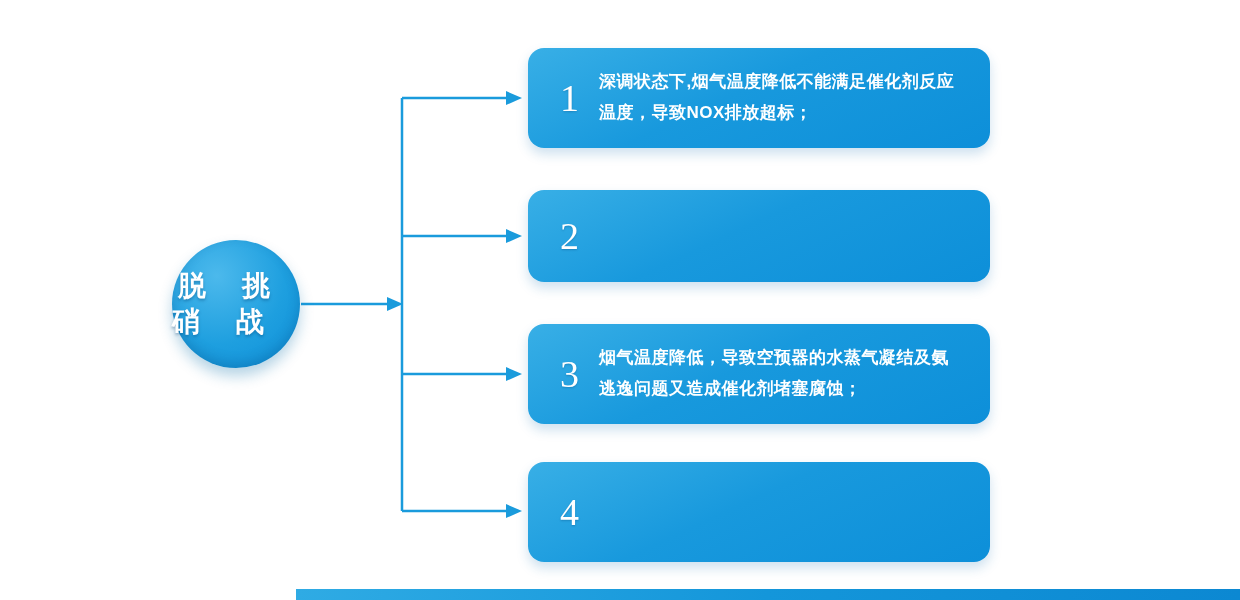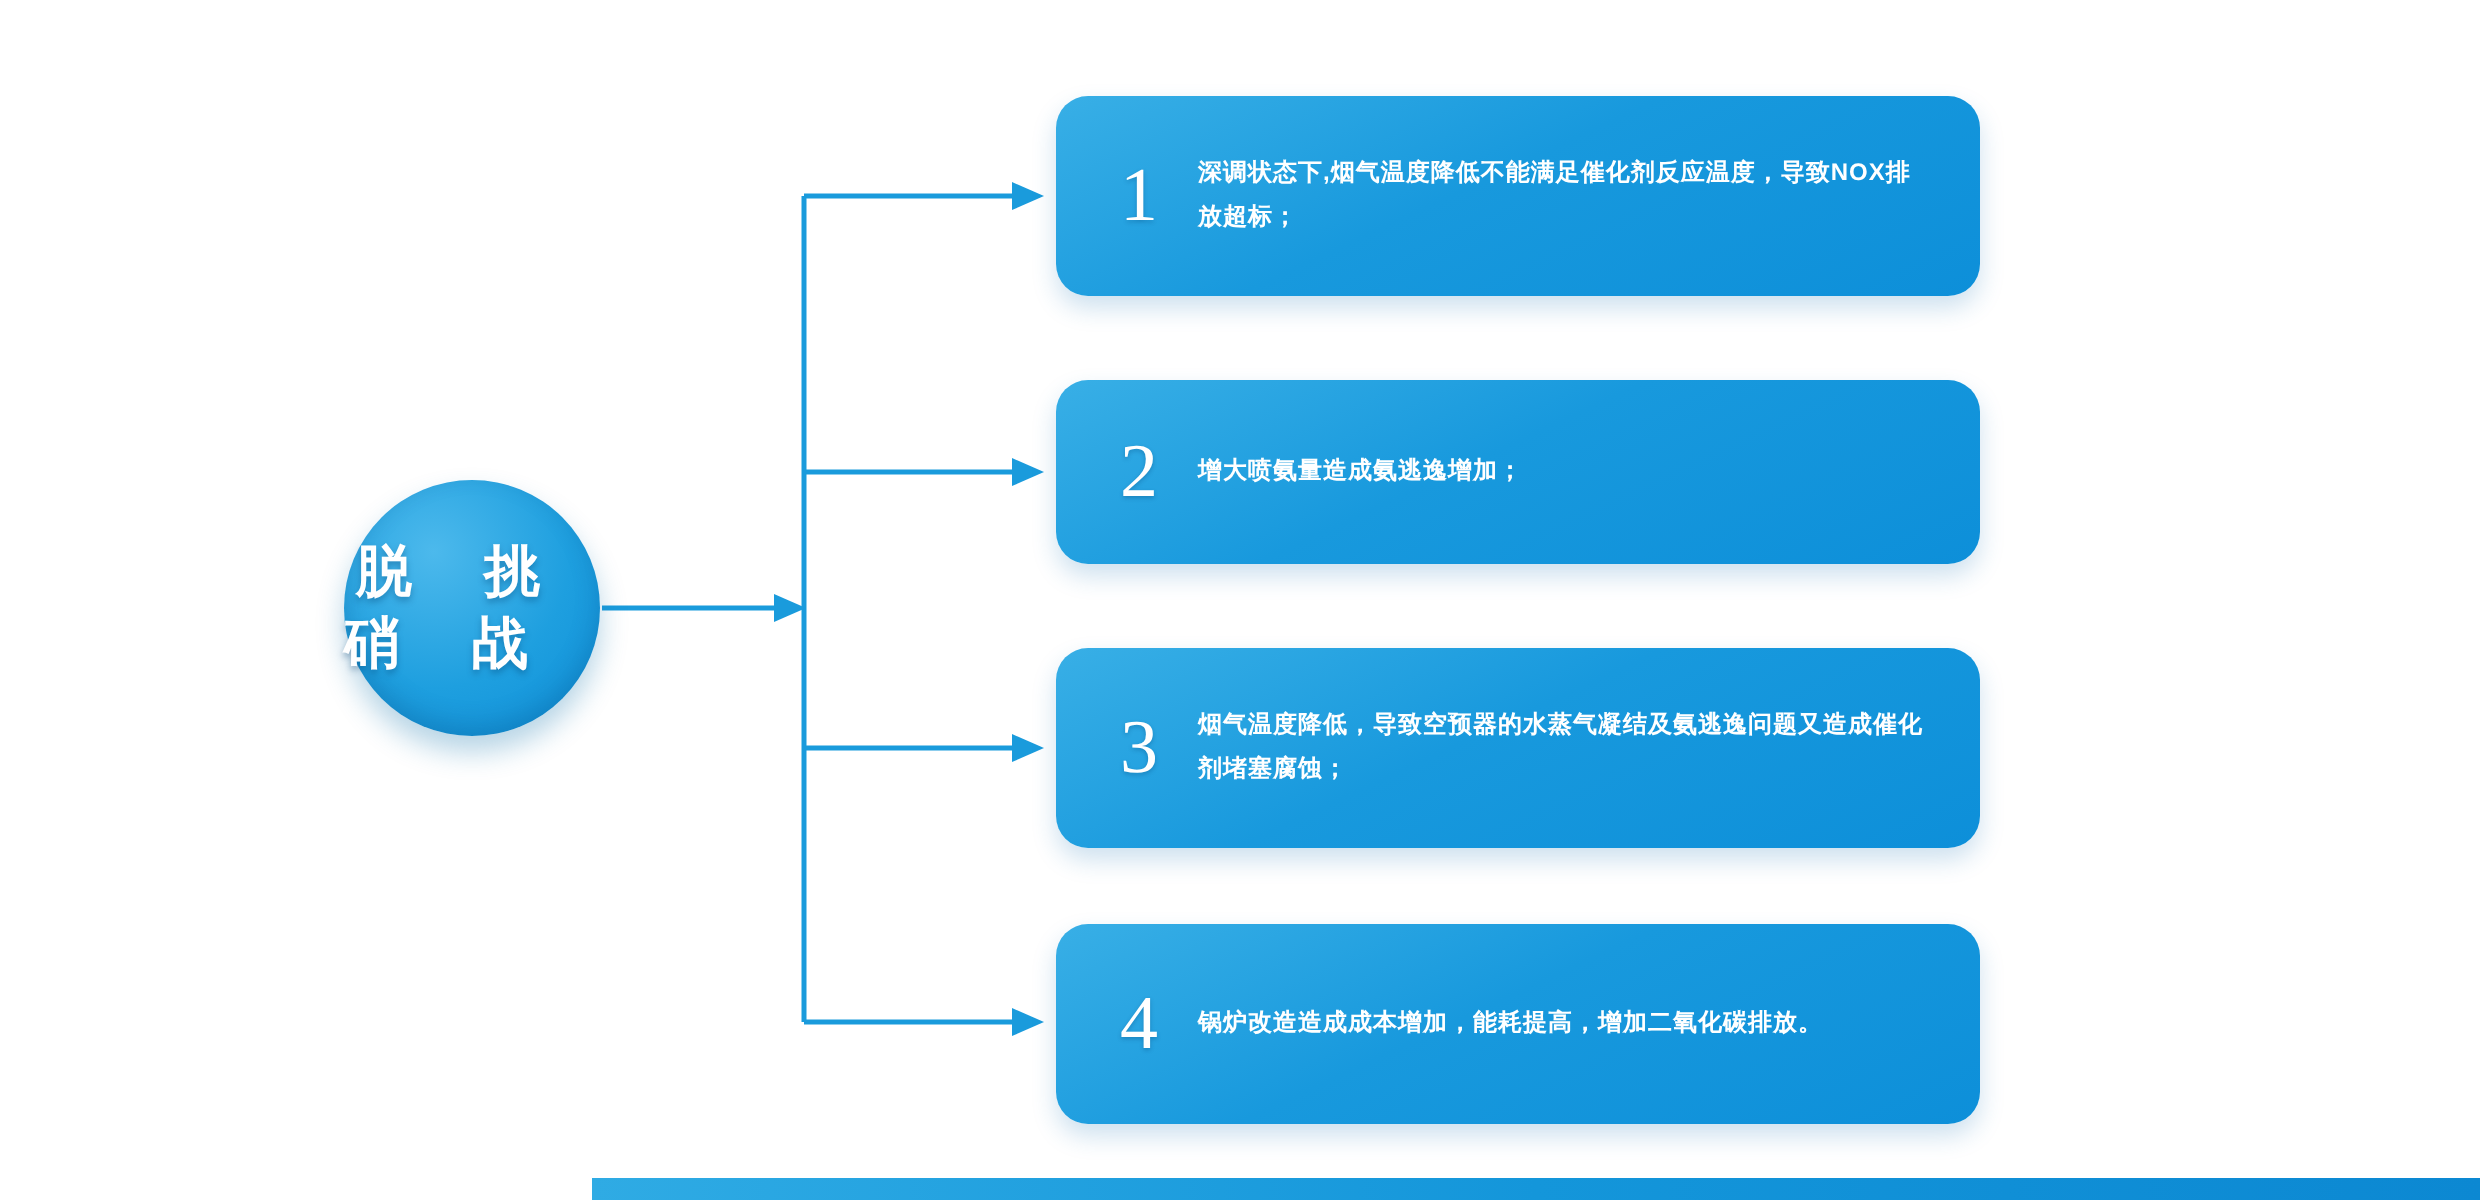--- a/index.html
+++ b/index.html
@@ -39,21 +39,21 @@
     padding:14px 26px 14px 32px;
     box-shadow: 0 6px 12px rgba(30,120,180,0.22);
   }
   .box .num {
     flex:0 0 auto;
     font-family:"Liberation Serif","DejaVu Serif",serif;
     font-size:38px; line-height:1;
     text-shadow: 0 1px 2px rgba(0,60,110,0.3);
   }
   .box .txt {
-    font-size:12px; line-height:1.8; font-weight:bold;
+    font-size:17px; line-height:1.8; font-weight:bold;
     letter-spacing:0.5px;
   }
   .box1 { top:48px;  height:100px; }
   .box2 { top:190px; height:92px;  }
   .box3 { top:324px; height:100px; }
   .box4 { top:462px; height:100px; }
 
   
   .bottom-bar {
     position:absolute; left:296px; right:0; bottom:0; height:11px;
@@ -88,28 +88,26 @@
     <span class="line">挑战</span>
   </div>
 
   <div class="box box1">
     <span class="num">1</span>
     <span class="txt">深调状态下,烟气温度降低不能满足催化剂反应温度，导致NOX排放超标；</span>
   </div>
 
   <div class="box box2">
     <span class="num">2</span>
-    <span class="txt">增大喷氨量造成氨逃逸增加；</span>
   </div>
 
   <div class="box box3">
     <span class="num">3</span>
     <span class="txt">烟气温度降低，导致空预器的水蒸气凝结及氨逃逸问题又造成催化剂堵塞腐蚀；</span>
   </div>
 
   <div class="box box4">
     <span class="num">4</span>
-    <span class="txt">锅炉改造造成成本增加，能耗提高，增加二氧化碳排放。</span>
   </div>
 
   <div class="bottom-bar"></div>
 
 </div>
 
 </body></html>

